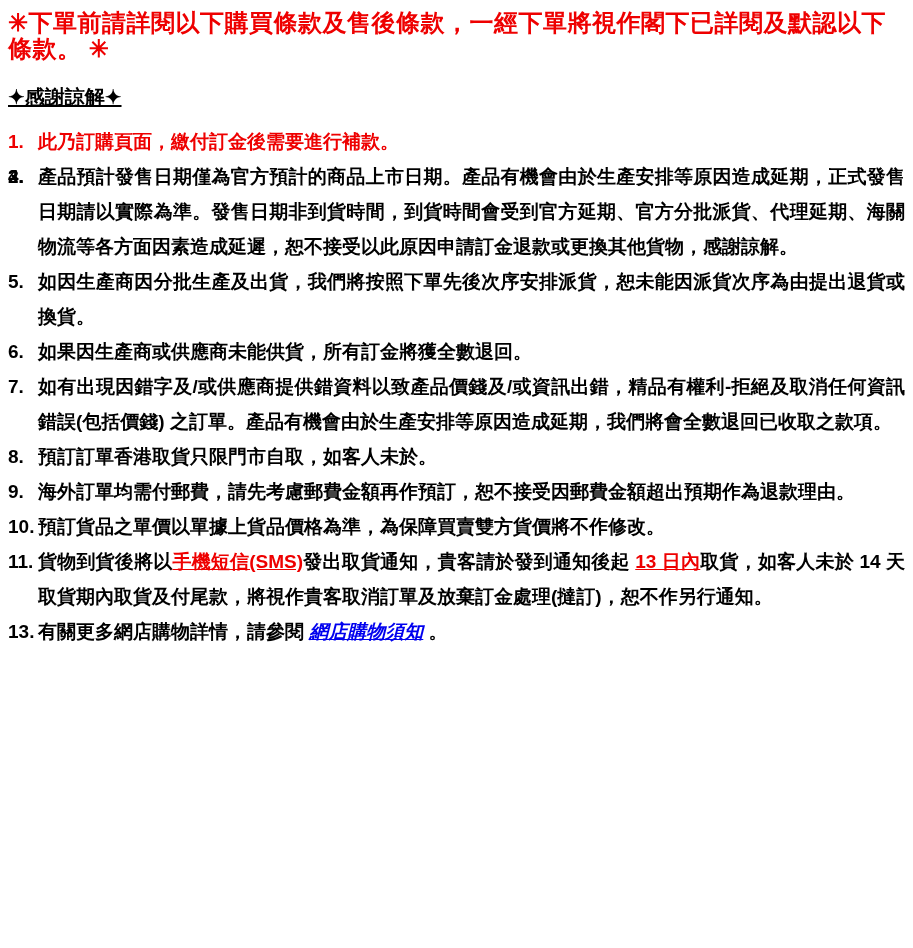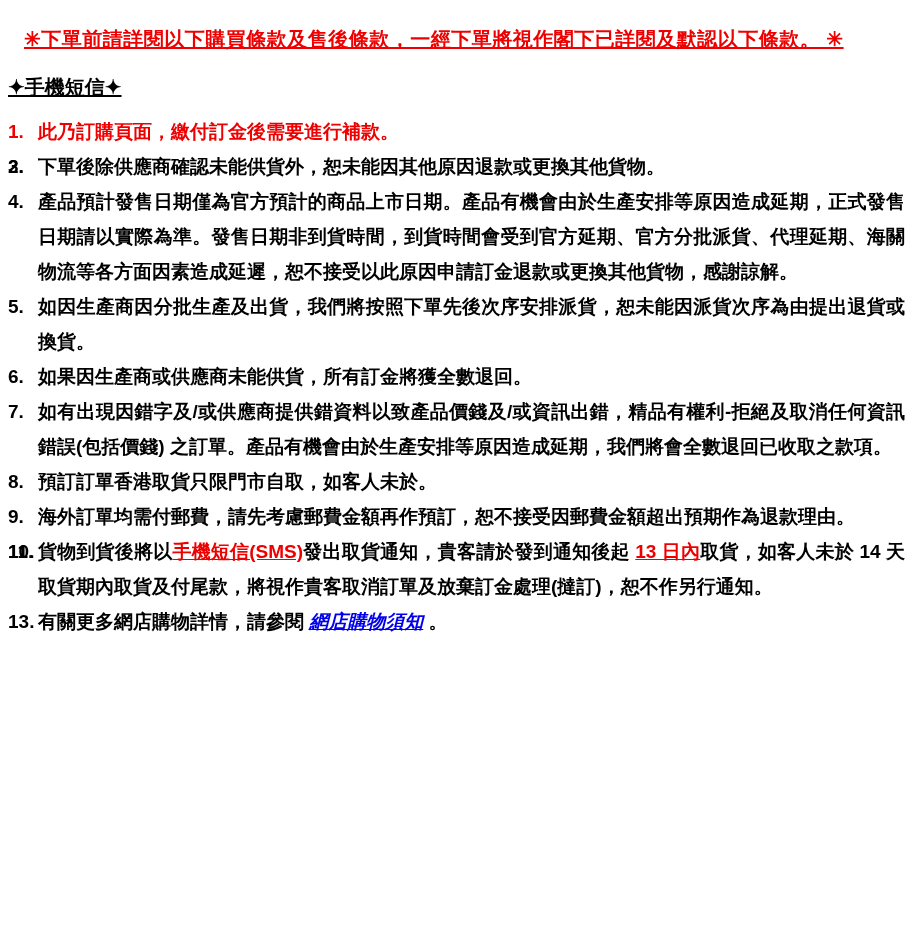--- a/index.html
+++ b/index.html
@@ -17,25 +17,24 @@
   body {
     width: 913px;
     font-family: "Liberation Sans", sans-serif;
     font-weight: 700;
     color: var(--text);
   }
   .page {
     padding: 10px 8px 6px 8px;
   }
   .header {
-    margin: 16px;
-    font-size: 20px;
+    margin: 0;
+    font-size: 24px;
     line-height: 26px;
     color: var(--red);
-    text-decoration: underline;
     letter-spacing: 0.5px;
   }
   .section-title {
     margin: 22px 0 0 0;
     font-size: 20px;
     line-height: 26px;
     color: var(--text);
     text-decoration: underline;
   }
   ol.terms {
@@ -67,28 +66,28 @@
     font-weight: 700;
     cursor: pointer;
     font-style: italic;
   }
 </style>
 </head>
 <body>
 
 <div class="page">
   <h1 class="header">✳下單前請詳閱以下購買條款及售後條款，一經下單將視作閣下已詳閱及默認以下條款。 ✳</h1>
-  <h2 class="section-title">✦手機短信✦</h2>
+  <h2 class="section-title">✦感謝諒解✦</h2>
   <ol class="terms">
       <li class="red"><span class="num">1.</span><span>此乃訂購頁面，繳付訂金後需要進行補款。</span></li>
       <li><span class="num">2.</span></li>
-      <li><span class="num">3.</span><span>下單後除供應商確認未能供貨外，恕未能因其他原因退款或更換其他貨物。</span></li>
+      <li><span class="num">3.</span></li>
       <li><span class="num">4.</span><span>產品預計發售日期僅為官方預計的商品上市日期。產品有機會由於生產安排等原因造成延期，正式發售日期請以實際為準。發售日期非到貨時間，到貨時間會受到官方延期、官方分批派貨、代理延期、海關物流等各方面因素造成延遲，恕不接受以此原因申請訂金退款或更換其他貨物，感謝諒解。</span></li>
       <li><span class="num">5.</span><span>如因生產商因分批生產及出貨，我們將按照下單先後次序安排派貨，恕未能因派貨次序為由提出退貨或換貨。</span></li>
       <li><span class="num">6.</span><span>如果因生產商或供應商未能供貨，所有訂金將獲全數退回。</span></li>
       <li><span class="num">7.</span><span>如有出現因錯字及/或供應商提供錯資料以致產品價錢及/或資訊出錯，精品有權利-拒絕及取消任何資訊錯誤(包括價錢) 之訂單。產品有機會由於生產安排等原因造成延期，我們將會全數退回已收取之款項。</span></li>
       <li><span class="num">8.</span><span>預訂訂單香港取貨只限門市自取，如客人未於。</span></li>
       <li><span class="num">9.</span><span>海外訂單均需付郵費，請先考慮郵費金額再作預訂，恕不接受因郵費金額超出預期作為退款理由。</span></li>
-      <li><span class="num">10.</span></li>
+      <li><span class="num">10.</span><span>預訂貨品之單價以單據上貨品價格為準，為保障買賣雙方貨價將不作修改。</span></li>
       <li><span class="num">11.</span><span>貨物到貨後將以</span><span class="red-underline">手機短信(SMS)</span><span>發出取貨通知，貴客請於發到通知後起 </span><span class="red-underline">13 日內</span><span>取貨，如客人未於 14 天取貨期內取貨及付尾款，將視作貴客取消訂單及放棄訂金處理(撻訂)，恕不作另行通知。</span></li>
       <li><span class="num">13.</span><span>有關更多網店購物詳情，請參閱 </span><a class="term-link" href="#">網店購物須知</a><span> 。</span></li>
     </ol>
 </div>
 
 </body></html>

